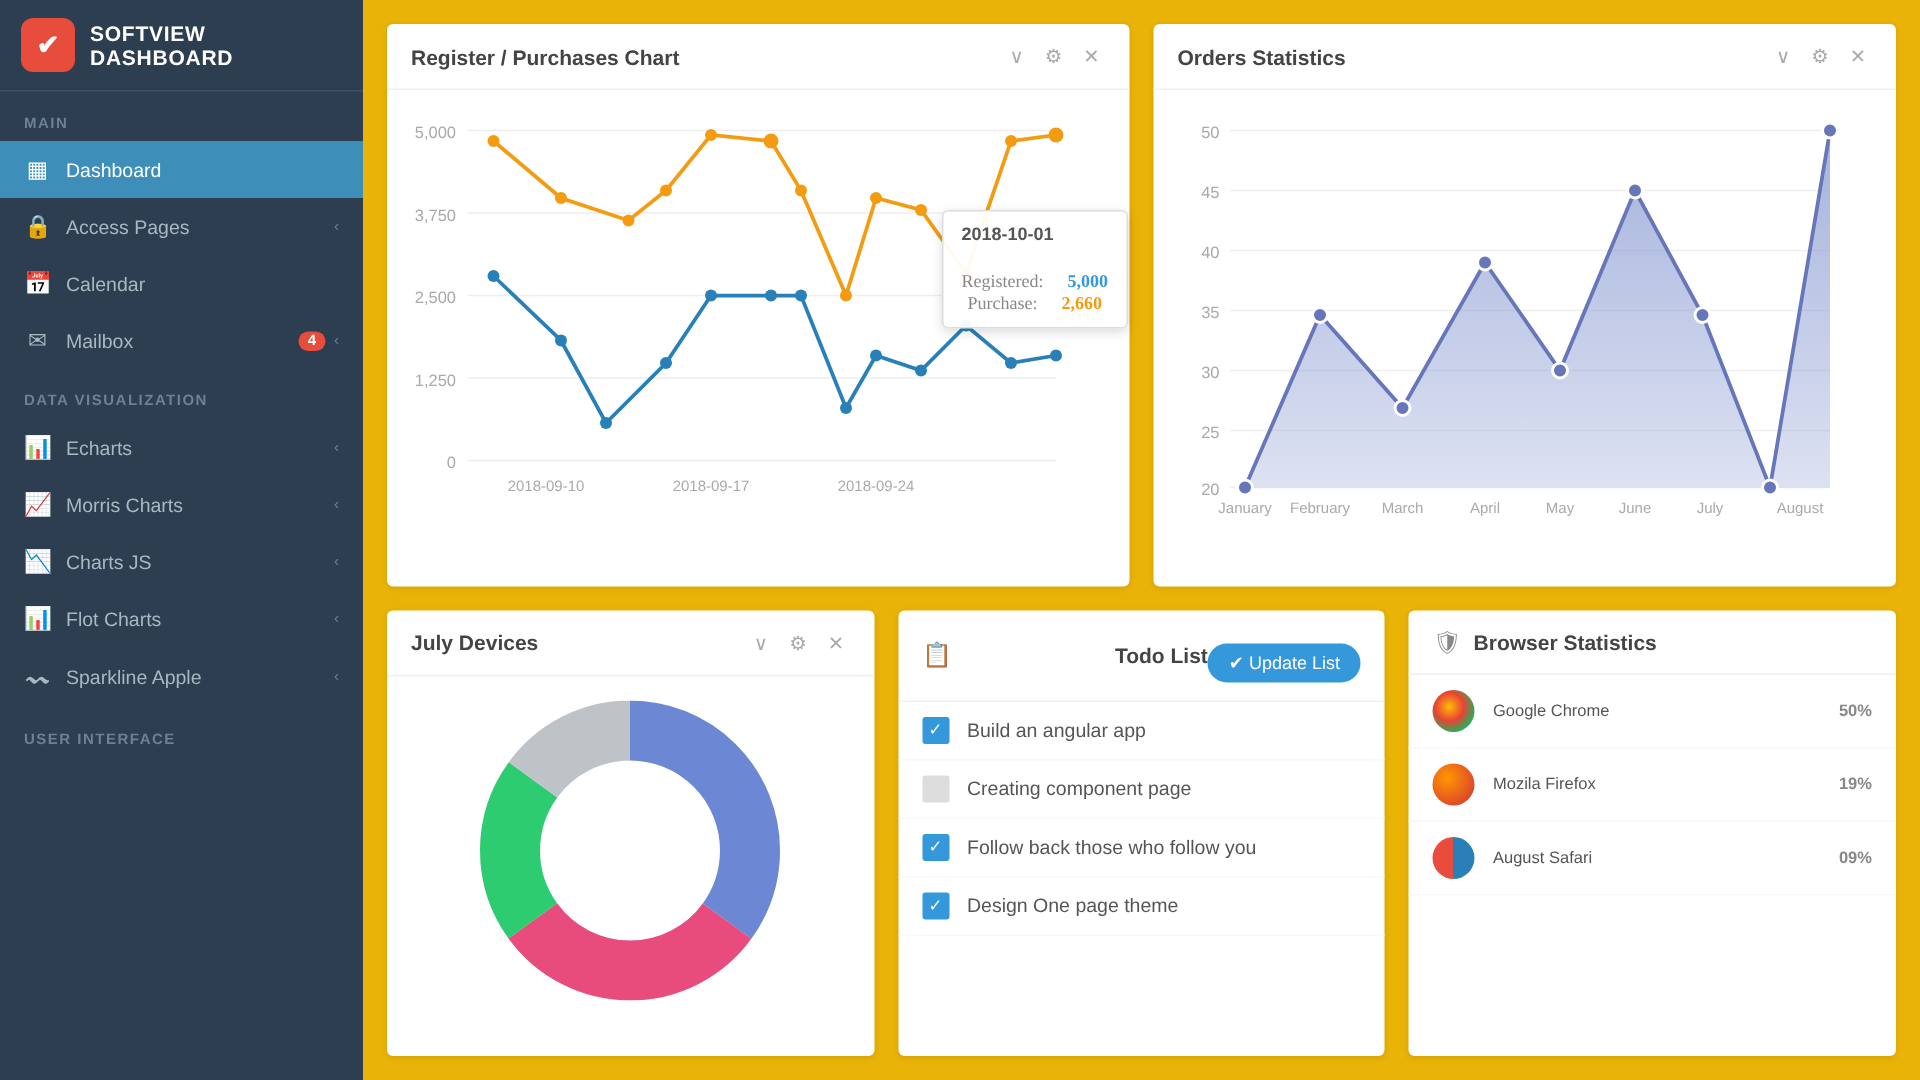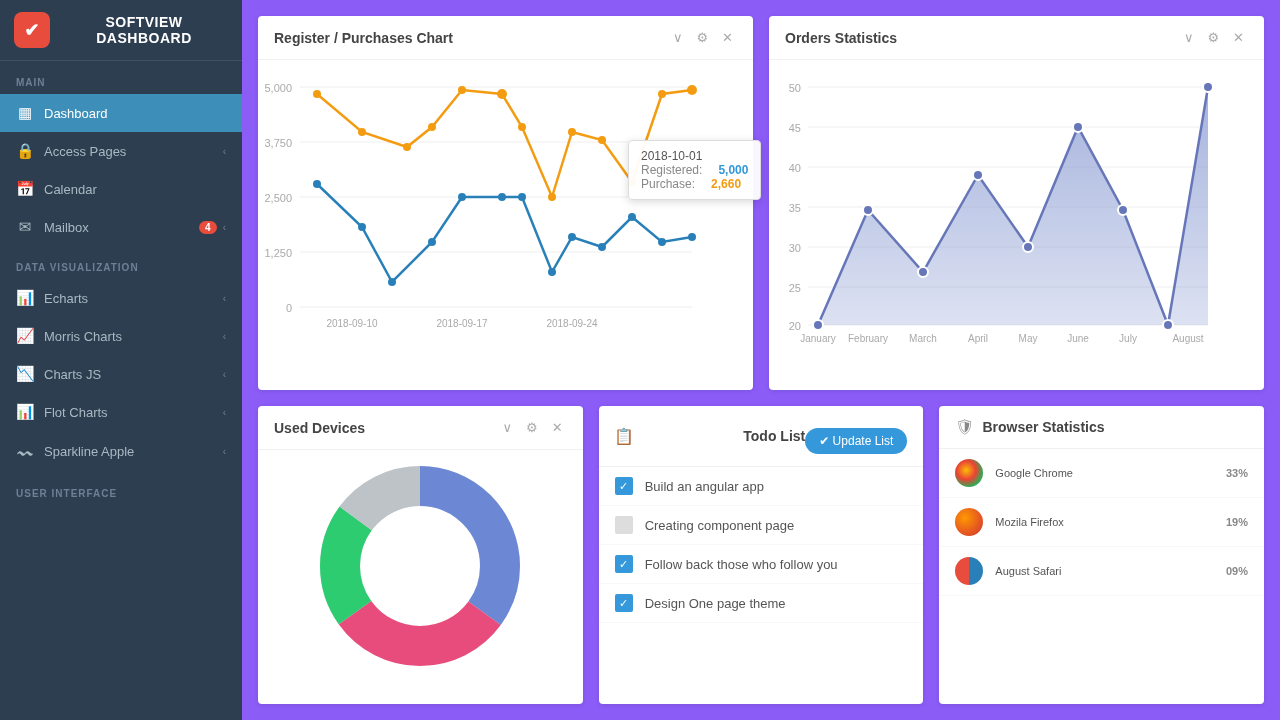--- a/index.html
+++ b/index.html
@@ -30,21 +30,20 @@
       display: flex; align-items: center; justify-content: center;
       color: white; font-size: 18px; font-weight: bold;
       margin-right: 10px;
       flex-shrink: 0;
     }
     .logo-text {
       color: #fff;
       font-size: 14px;
       font-weight: 700;
       letter-spacing: 0.5px;
-      text-align: center;
     }
     .sidebar-section-label {
       padding: 16px 16px 6px;
       font-size: 10px;
       font-weight: 700;
       color: #6c8096;
       letter-spacing: 1px;
       text-transform: uppercase;
     }
     .sidebar-item {
@@ -81,21 +80,21 @@
       margin-left: auto;
       font-weight: 700;
     }
 
     
     #main {
       flex: 1;
       display: flex;
       flex-direction: column;
       overflow: hidden;
-      background: #8b5cf6;
+      background: #eab308;
     }
     .content-area {
       flex: 1;
       overflow-y: auto;
       padding: 16px;
       display: grid;
       grid-template-columns: 1fr 1fr;
       grid-template-rows: auto auto;
       gap: 16px;
     }
@@ -123,41 +122,41 @@
       display: flex;
       gap: 6px;
       align-items: center;
     }
     .card-control {
       color: #aaa;
       cursor: pointer;
       font-size: 13px;
       padding: 2px 4px;
     }
-    .card-body { padding: 12px 4px; }
+    .card-body { padding: 12px 16px; }
 
     
     .chart-container { position: relative; }
     svg text { font-family: 'Segoe UI', Arial, sans-serif; }
 
     
     .chart-tooltip {
       position: absolute;
       background: rgba(255,255,255,0.95);
       border: 1px solid #ddd;
       border-radius: 4px;
       padding: 8px 12px;
       font-size: 12px;
       box-shadow: 0 2px 8px rgba(0,0,0,0.15);
       top: 80px;
       left: 370px;
       pointer-events: none;
     }
-    .tooltip-date { font-weight: 400; color: #555; margin-bottom: 0; }
-    .tooltip-row { display: flex; justify-content: flex-start; gap: 16px; }
+    .tooltip-date { font-weight: 700; color: #555; margin-bottom: 17px; }
+    .tooltip-row { display: flex; justify-content: center; gap: 16px; font-family: Liberation Serif, serif; }
     .tooltip-label { color: #888; }
     .tooltip-value { color: #3498db; font-weight: 600; }
 
     
     .bottom-grid {
       grid-column: 1 / -1;
       display: grid;
       grid-template-columns: 1fr 1fr 1fr;
       gap: 16px;
     }
@@ -427,21 +426,21 @@
           <text x="355" y="270" font-size="10" fill="#aaa" text-anchor="middle">July</text>
           <text x="415" y="270" font-size="10" fill="#aaa" text-anchor="middle">August</text>
         </svg>
       </div>
     </div>
 
     <div class="bottom-grid">
 
       <div class="card">
         <div class="card-header">
-          <span class="card-title">Used Devices</span>
+          <span class="card-title">July Devices</span>
           <div class="card-controls">
             <span class="card-control">∨</span>
             <span class="card-control">⚙</span>
             <span class="card-control">✕</span>
           </div>
         </div>
         <div class="donut-container">
           <svg width="200" height="200" viewBox="0 0 200 200">
             <defs>
               <clipPath id="donut-clip">
@@ -494,21 +493,21 @@
         <div class="card-header">
           <span style="color:#888; margin-right:8px; font-size:15px">🛡</span>
           <span class="card-title">Browser Statistics</span>
         </div>
         <div>
 
           <div class="browser-item">
             <div class="browser-icon" style="background: radial-gradient(circle at 40% 40%, #fbbc05 0%, #ea4335 40%, #34a853 70%, #4285f4 100%);">
             </div>
             <span class="browser-name">Google Chrome</span>
-            <span class="browser-pct">33%</span>
+            <span class="browser-pct">50%</span>
           </div>
 
           <div class="browser-item">
             <div class="browser-icon" style="background: radial-gradient(circle at 35% 35%, #ff9800 0%, #e55722 60%, #c0392b 100%);">
             </div>
             <span class="browser-name">Mozila Firefox</span>
             <span class="browser-pct">19%</span>
           </div>
 
           <div class="browser-item">

